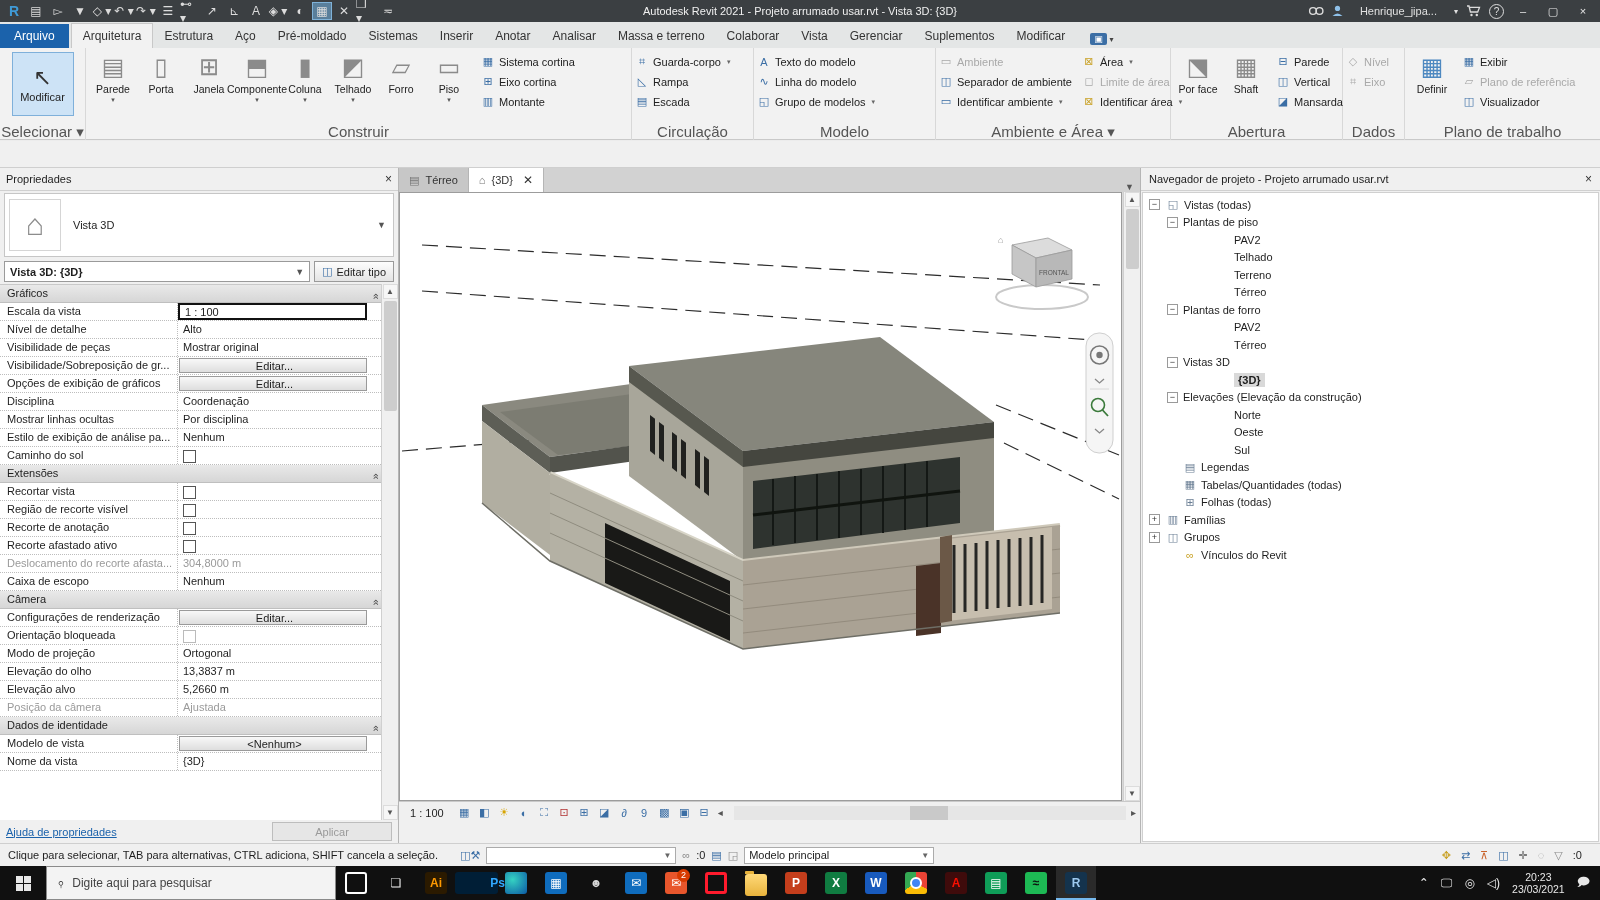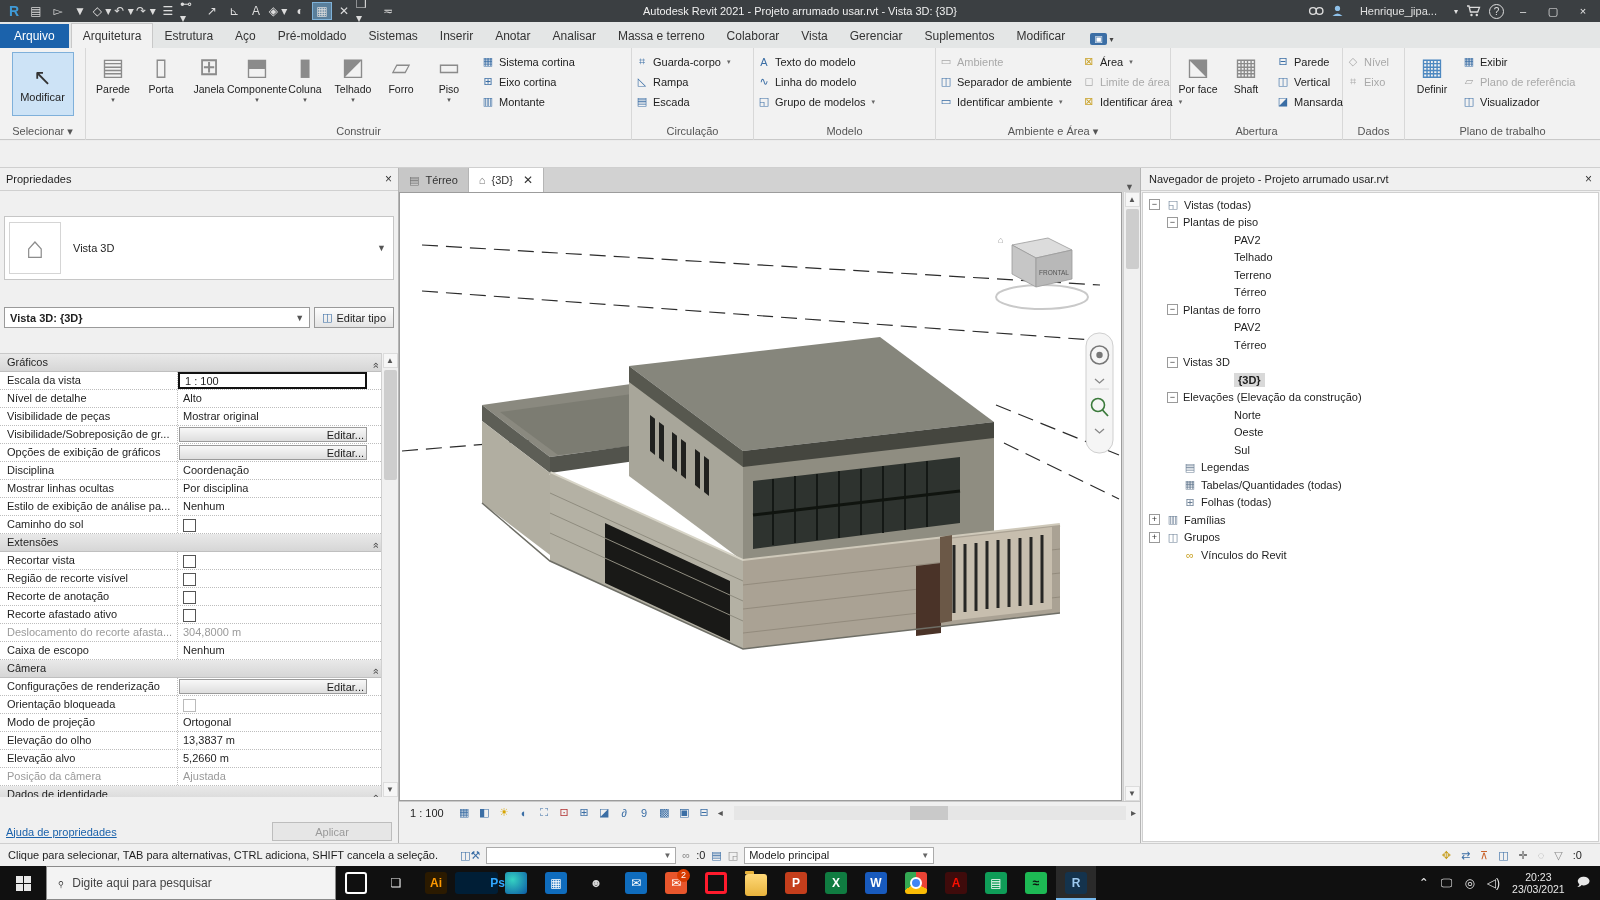--- a/index.html
+++ b/index.html
@@ -27,42 +27,42 @@
   .rtab.file { background:#1b62ab; color:#fff; margin-right:2px; padding:5px 14px; }
   .rtab.active { background:#f2f2f2; border:1px solid #c8c8c8; border-bottom:none; }
   #ribbon-toggle { margin-left:6px; padding:4px 8px; color:#444; font-size:10px; }
   #ribbon-toggle .box { background:#3b6ea5; color:#fff; padding:1px 4px; border-radius:2px; font-size:9px; }
 
   
   #ribbon { position:absolute; left:0; top:48px; width:1600px; height:92px; background:#f2f2f2;
     border-bottom:1px solid #c9c9c9; display:flex; }
   .panel { position:relative; height:92px; border-right:1px solid #d8d8d8; display:flex; flex-direction:column; }
   .panel-body { flex:1; display:flex; align-items:flex-start; padding:2px 3px 0; }
-  .panel-label { height:16px; text-align:center; color:#555; font-size:11px; line-height:15px; }
+  .panel-label { height:16px; text-align:center; color:#555; font-size:15px; line-height:15px; }
   .bigbtn { width:48px; min-width:40px; display:flex; flex-direction:column; align-items:center; padding-top:2px; }
   .bigbtn .bicon { font-size:24px; line-height:30px; height:32px; color:#8b8b8b; }
   .bigbtn .blabel { font-size:10.5px; text-align:center; line-height:11px; color:#222; }
   .bigbtn.arrow::after { content:"▾"; font-size:7px; color:#555; margin-top:1px; }
   .smallcol { display:flex; flex-direction:column; justify-content:flex-start; gap:3px; padding-top:3px; }
   .smbtn { display:flex; align-items:center; gap:4px; height:17px; white-space:nowrap; font-size:11px; color:#222; }
   .smbtn .sicon { width:14px; text-align:center; font-size:11px; color:#3b6ea5; }
   .smbtn .sicon.yellow { color:#c9a227; }
   .smbtn.gray, .smbtn.gray .sicon { color:#a9a9a9; }
   .smbtn.arrow::after { content:"▾"; font-size:7px; color:#666; margin-left:2px; }
   .modify-big { width:62px; height:64px; margin:2px 4px 0; background:#cde3f6; border:1px solid #7fb0da;
     display:flex; flex-direction:column; align-items:center; justify-content:center; }
   .modify-big .bicon { font-size:22px; color:#333; }
 
   
   #optionsbar { position:absolute; left:0; top:141px; width:1600px; height:27px; background:#f0f0f0;
     border-bottom:1px solid #cfcfcf; }
 
   
   #props { position:absolute; left:0; top:168px; width:399px; height:675px; background:#f0f0f0;
-    border-right:1px solid #b5b5b5; display:flex; flex-direction:column;gap:23px; }
+    border-right:1px solid #b5b5b5; display:flex; flex-direction:column; }
   #props-header { height:23px; display:flex; align-items:center; padding:0 6px; border-bottom:1px solid #d0d0d0; }
   #props-header .x { margin-left:auto; font-size:12px; color:#333; }
   #type-selector { height:64px; background:#fff; border:1px solid #c6c6c6; margin:2px 4px; display:flex; align-items:center; }
   #type-thumb { width:52px; height:52px; border:1px solid #d5d5d5; margin:4px; display:flex; align-items:center; justify-content:center; font-size:30px; color:#8c8c8c; }
   #type-name { flex:1; padding-left:8px; }
   #type-dd { width:16px; color:#555; font-size:9px; }
   #combo-row { height:25px; display:flex; align-items:center; padding:0 4px; gap:4px; }
   #inst-combo { flex:1; height:21px; background:#fff; border:1px solid #9a9a9a; display:flex; align-items:center; padding:0 5px;font-weight:bold; }
   #inst-combo .dd { margin-left:auto; color:#555; font-size:9px; }
   #edit-type-btn { height:21px; border:1px solid #9a9a9a; background:linear-gradient(#fdfdfd,#e4e4e4);
@@ -72,21 +72,21 @@
   .prow { display:flex; height:18px; border-bottom:1px dotted #bdbdbd; align-items:stretch; background:#fff; }
   .plabel { width:178px; padding:2px 2px 0 7px; border-right:1px dotted #bdbdbd;
     white-space:nowrap; overflow:hidden; }
   .pval { flex:1; padding:2px 2px 0 5px; white-space:nowrap; overflow:hidden; position:relative; }
   .prow.c-sec { background:linear-gradient(#e9e9e9,#d6d6d6); border-bottom:1px solid #bfbfbf; }
   .prow.c-sec .plabel { border-right:none; width:auto; flex:1; }
   .prow.c-sec::after { content:"»"; transform:rotate(-90deg); color:#444; font-size:11px; padding:2px 6px 0 0; }
   .prow.c-gray .pval, .prow.c-gray .plabel { color:#9a9a9a; }
   .prow.c-gray .pval { color:#9a9a9a; }
   .prow.c-btn .pval { margin:1px 14px 1px 1px; border:1px solid #9a9a9a; background:linear-gradient(#f8f8f8,#dedede);
-    text-align:right; padding-top:1px; }
+    text-align:center; padding-top:1px; }
   .prow.c-chk .pval::before, .prow.c-chkg .pval::before { content:""; display:inline-block; width:11px; height:11px;
     border:1px solid #555; background:#fff; margin-top:1px; }
   .prow.c-chkg .pval::before { border-color:#bbb; }
   .prow.c-selx .pval { border:2px solid #111; margin:0 14px 0 0; padding-top:1px; }
   #pscroll { width:17px; background:#f0f0f0; border-left:1px solid #d0d0d0; display:flex; flex-direction:column; align-items:center; }
   .sb-arrow { width:15px; height:15px; font-size:8px; color:#555; display:flex; align-items:center; justify-content:center; background:#f6f6f6; border:1px solid #dcdcdc; }
   .sb-thumb-v { width:13px; height:110px; background:#cdcdcd; border-radius:2px; margin-top:2px; }
   #props-footer { height:23px; display:flex; align-items:center; padding:0 6px; }
   #help-link { color:#1b62ab; text-decoration:underline; }
   #apply-btn { margin-left:auto; width:120px; height:19px; border:1px solid #bdbdbd; background:#e6e6e6; color:#9a9a9a;

